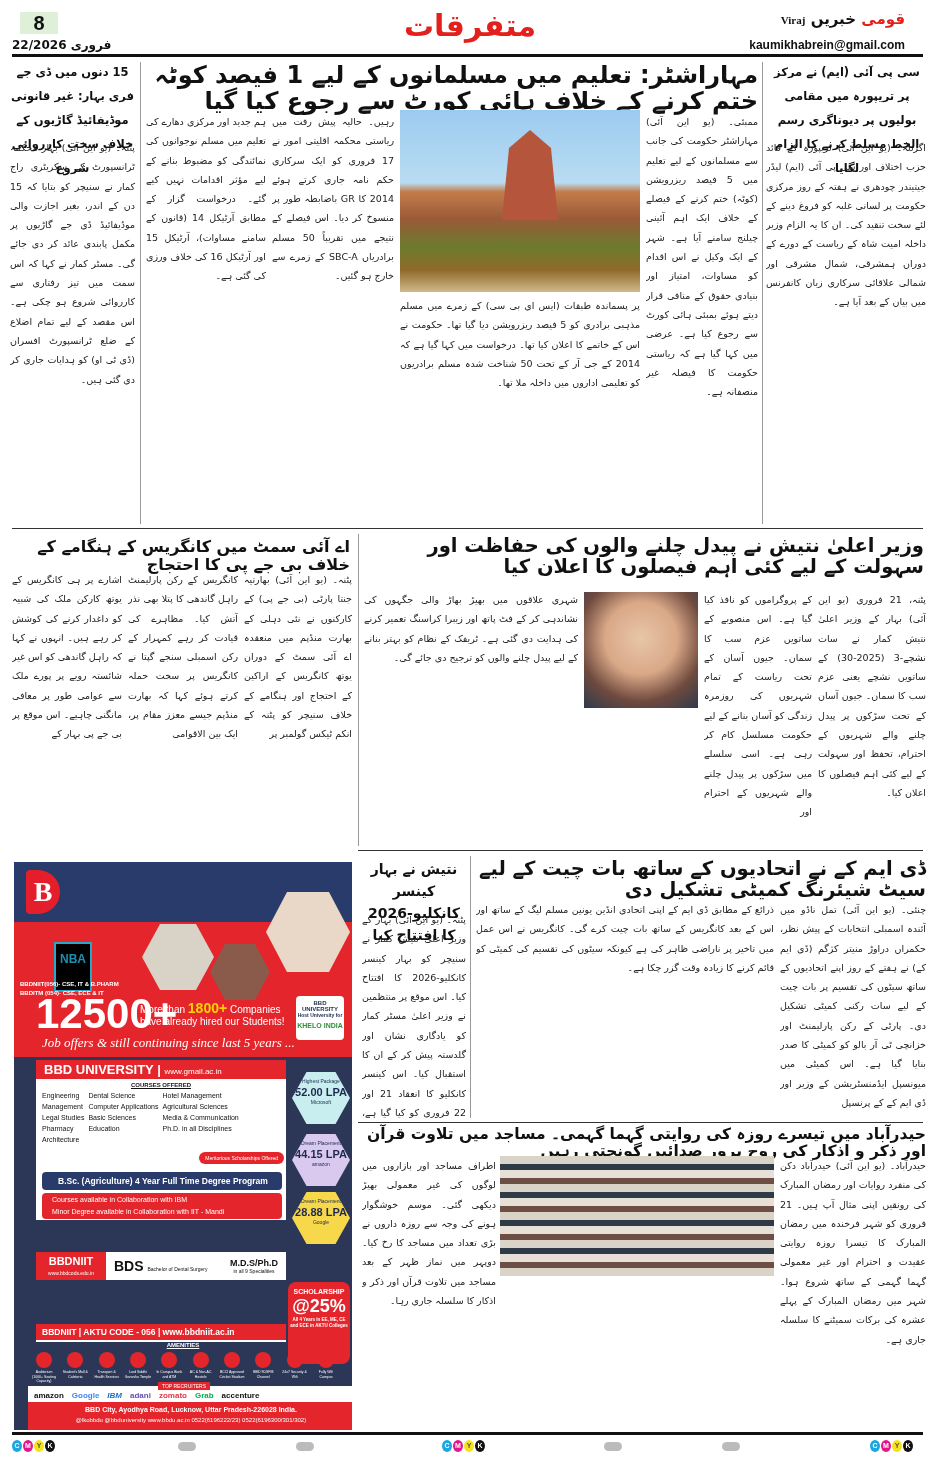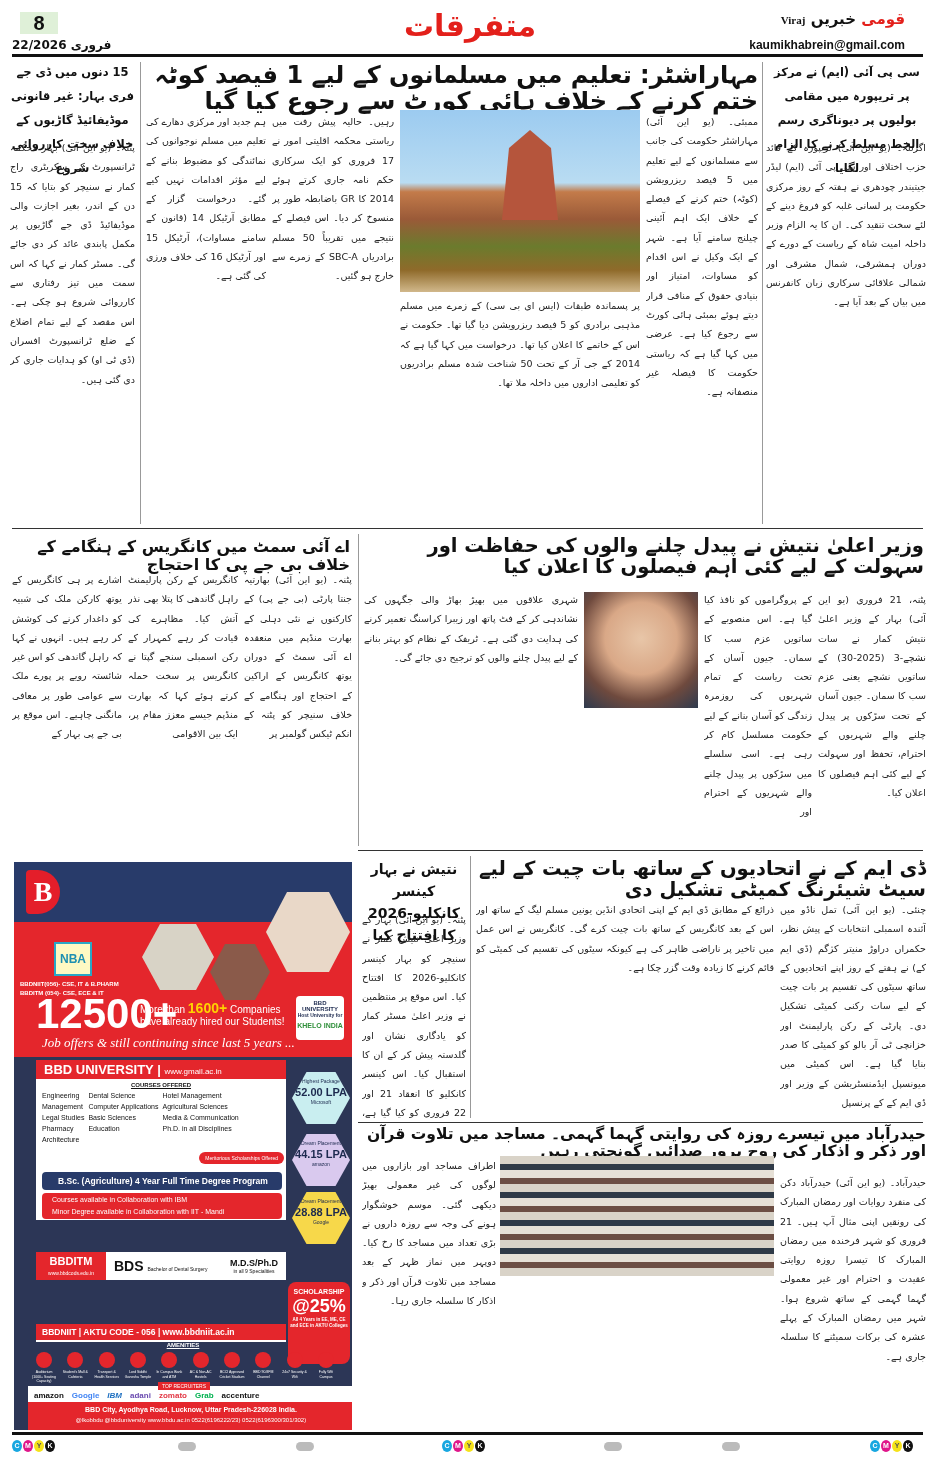--- a/index.html
+++ b/index.html
@@ -22,21 +22,21 @@
   .court-photo { background: linear-gradient(180deg, #9ccbf0 0%, #b9dcf2 40%, #c37b4a 45%, #9a5a38 60%, #6b7b2d 75%, #8f6a2a 88%, #d1b88b 100%); }
   .court-tower { position:absolute; left: 95px; top: 20px; width: 70px; height: 90px; background: #b5553c; clip-path: polygon(20% 20%, 50% 0, 80% 20%, 90% 100%, 10% 100%); }
   .nitish-photo { background: radial-gradient(circle at 50% 40%, #e8c6a8 0%, #d9a887 40%, #6f4a3e 70%, #2e3a4e 100%); }
   .mosque-photo { background: repeating-linear-gradient(180deg, #d9d3c8 0 8px, #2f3a47 8px 14px, #e6e0d6 14px 22px, #6c4e44 22px 28px); }
   
   .ad { left: 14px; top: 862px; width: 338px; height: 568px; background: #2c3656; overflow: hidden; font-family: "Liberation Sans", sans-serif; color: #fff; }
   .ad .top { height: 60px; background: #283b6a; position: relative; }
   .ad .bbd-logo { position:absolute; left: 12px; top: 8px; width: 34px; height: 44px; background:#e41e2a; border-radius: 4px 22px 22px 4px; color:#fff; font: bold 28px "Liberation Serif", serif; text-align:center; line-height:44px; }
   .ad .group { position:absolute; left: 56px; top: 8px; font: bold 15px "Liberation Sans", sans-serif; line-height: 18px; color:#fff; }
   .ad .red-band { position:absolute; left: 0; top: 60px; width: 338px; height: 135px; background: #e4262c; }
-  .ad .nba { position:absolute; left: 40px; top: 80px; width: 38px; height: 34px; background:#fef9c3; border:2px solid #2aa7c6; color:#1d8fb1; font: bold 12px "Liberation Sans", sans-serif; text-align:center; line-height:30px; }
+  .ad .nba { position:absolute; left: 40px; top: 80px; width: 38px; height: 50px; background:#000000; border:2px solid #2aa7c6; color:#1d8fb1; font: bold 12px "Liberation Sans", sans-serif; text-align:center; line-height:30px; }
   .ad .acc { position:absolute; left: 6px; top: 118px; font: bold 6px "Liberation Sans", sans-serif; line-height: 9px; }
   .ad .hex { position:absolute; background: #ccc; clip-path: polygon(25% 0, 75% 0, 100% 50%, 75% 100%, 25% 100%, 0 50%); }
   .ad .big { position:absolute; left: 22px; top: 128px; font: bold 42px "Liberation Sans", sans-serif; }
   .ad .more { position:absolute; left: 126px; top: 140px; font: 10px "Liberation Sans", sans-serif; line-height: 12px; }
   .ad .more b { color: #ffd200; font-size: 14px; }
   .ad .job { position:absolute; left: 28px; top: 173px; font: italic 13px "Liberation Serif", serif; }
   .ad .khelo { position:absolute; left: 282px; top: 134px; width: 48px; height: 44px; background:#fff; border-radius: 4px; color:#1d2a4f; font: bold 5px "Liberation Sans", sans-serif; text-align:center; padding-top: 4px; }
   .ad .univ { position:absolute; left: 22px; top: 198px; width: 250px; height: 160px; background: #fff; color: #111; }
   .ad .univ-head { background: #e4262c; color:#fff; font: bold 13px "Liberation Sans", sans-serif; padding: 2px 8px; }
   .ad .univ-head span { font-size: 8px; font-weight: normal; }
@@ -125,40 +125,40 @@
 <div class="abs col-text" style="left:780px; top:900px; width:146px; height:218px;">چنئی۔ (یو این آئی) تمل ناڈو میں آئندہ اسمبلی انتخابات کے پیش نظر، حکمراں دراوڑ منیتر کژگم (ڈی ایم کے) نے ہفتے کے روز اپنے اتحادیوں کے ساتھ سیٹوں کی تقسیم پر بات چیت کے لیے سات رکنی کمیٹی تشکیل دی۔ پارٹی کے رکن پارلیمنٹ اور خزانچی ٹی آر بالو کو کمیٹی کا صدر بنایا گیا ہے۔ اس کمیٹی میں میونسپل ایڈمنسٹریشن کے وزیر اور ڈی ایم کے کے پرنسپل</div>
 <div class="abs col-text" style="left:476px; top:900px; width:298px; height:218px;">ذرائع کے مطابق ڈی ایم کے اپنی اتحادی انڈین یونین مسلم لیگ کے ساتھ اور اس کے بعد کانگریس کے ساتھ بات چیت کرے گی۔ کانگریس نے اس عمل میں تاخیر پر ناراضی ظاہر کی ہے کیونکہ سیٹوں کی تقسیم کی کمیٹی کو قائم کرنے کا زیادہ وقت گزر چکا ہے۔</div>
 <div class="col-rule" style="left:470px; top:856px; height:262px;"></div>
 
 <div class="abs sub-hl" style="left:362px; top:858px; width:104px; font-size:14px; line-height:22px;">نتیش نے بہار کینسر کانکلیو-2026 کا افتتاح کیا</div>
 <div class="abs col-text" style="left:362px; top:910px; width:104px; height:208px;">پٹنہ۔ (یو این آئی) بہار کے وزیر اعلیٰ نتیش کمار نے سنیچر کو بہار کینسر کانکلیو-2026 کا افتتاح کیا۔ اس موقع پر منتظمین نے وزیر اعلیٰ مسٹر کمار کو یادگاری نشان اور گلدستہ پیش کر کے ان کا استقبال کیا۔ اس کینسر کانکلیو کا انعقاد 21 اور 22 فروری کو کیا گیا ہے، جس میں ملک بھر کے ماہرین شرکت کر رہے ہیں۔</div>
 <div class="hrule" style="left:358px; right:12px; top:1122px;"></div>
 
 <div class="abs headline rtl" style="left:362px; top:1126px; width:564px; font-size:15.5px;">حیدرآباد میں تیسرے روزہ کی روایتی گہما گہمی۔ مساجد میں تلاوت قرآن اور ذکر و اذکار کی روح پرور صدائیں گونجتی رہیں</div>
 <div class="photo mosque-photo" style="left:500px; top:1156px; width:274px; height:120px;"></div>
-<div class="abs col-text" style="left:780px; top:1156px; width:146px; height:272px;margin-top:17px;">حیدرآباد۔ (یو این آئی) حیدرآباد دکن کی منفرد روایات اور رمضان المبارک کی رونقیں اپنی مثال آپ ہیں۔ 21 فروری کو شہر فرخندہ میں رمضان المبارک کا تیسرا روزہ روایتی عقیدت و احترام اور غیر معمولی گہما گہمی کے ساتھ شروع ہوا۔ شہر میں رمضان المبارک کے پہلے عشرہ کی برکات سمیٹنے کا سلسلہ جاری ہے۔</div>
+<div class="abs col-text" style="left:780px; top:1156px; width:146px; height:272px;">حیدرآباد۔ (یو این آئی) حیدرآباد دکن کی منفرد روایات اور رمضان المبارک کی رونقیں اپنی مثال آپ ہیں۔ 21 فروری کو شہر فرخندہ میں رمضان المبارک کا تیسرا روزہ روایتی عقیدت و احترام اور غیر معمولی گہما گہمی کے ساتھ شروع ہوا۔ شہر میں رمضان المبارک کے پہلے عشرہ کی برکات سمیٹنے کا سلسلہ جاری ہے۔</div>
 <div class="abs col-text" style="left:362px; top:1156px; width:134px; height:272px;">اطراف مساجد اور بازاروں میں لوگوں کی غیر معمولی بھیڑ دیکھی گئی۔ موسم خوشگوار ہونے کی وجہ سے روزہ داروں نے بڑی تعداد میں مساجد کا رخ کیا۔ دوپہر میں نماز ظہر کے بعد مساجد میں تلاوت قرآن اور ذکر و اذکار کا سلسلہ جاری رہا۔</div>
 
 <div class="abs ad">
   <div class="top">
     <div class="bbd-logo">B</div>
   </div>
   <div class="red-band"></div>
   <div class="nba">NBA</div>
   <div class="acc">
     <div>BBDNIIT(056)- CSE, IT &amp; B.PHARM</div>
     <div>BBDITM (054)- CSE, ECE &amp; IT</div>
   </div>
   <div class="hex" style="left:128px; top:62px; width:72px; height:66px; background:#d8d3c6;"></div>
   <div class="hex" style="left:196px; top:82px; width:60px; height:56px; background:#8a5a4a;"></div>
   <div class="hex" style="left:252px; top:30px; width:84px; height:80px; background:#e9d8c8;"></div>
   <div class="big">12500+</div>
   <div class="more">
     <span>More than</span>
-    <b>1600+</b>
+    <b>1800+</b>
     <span>Companies</span><br>
     <span>have already hired our Students!</span>
   </div>
   <div class="job">Job offers &amp; still continuing since last 5 years ...</div>
   <div class="khelo">
     <div style="font-size:6px;">BBD UNIVERSITY</div>
     <div>Host University for</div>
     <div style="font-size:7px; color:#2f8f3a; margin-top:4px;">KHELO INDIA</div>
   </div>
 
@@ -208,21 +208,21 @@
     <span>amazon</span>
   </div>
   <div class="pkg" style="left:278px; top:330px; background:#f7d84a;">
     <span>Dream Placement</span>
     <b>28.88 LPA</b>
     <span>Google</span>
   </div>
 
   <div class="cods">
     <div class="r">
-      <span>BBDITM</span>
+      <span>BBDNIIT</span>
       <small>www.bbdcods.edu.in</small>
     </div>
     <div class="bds">
       <span>BDS</span>
       <small>Bachelor of Dental Surgery</small>
     </div>
     <div class="mds">
       <div>M.D.S/Ph.D</div>
       <div style="font-size:5px; font-weight:normal;">in all 9 Specialities</div>
     </div>

